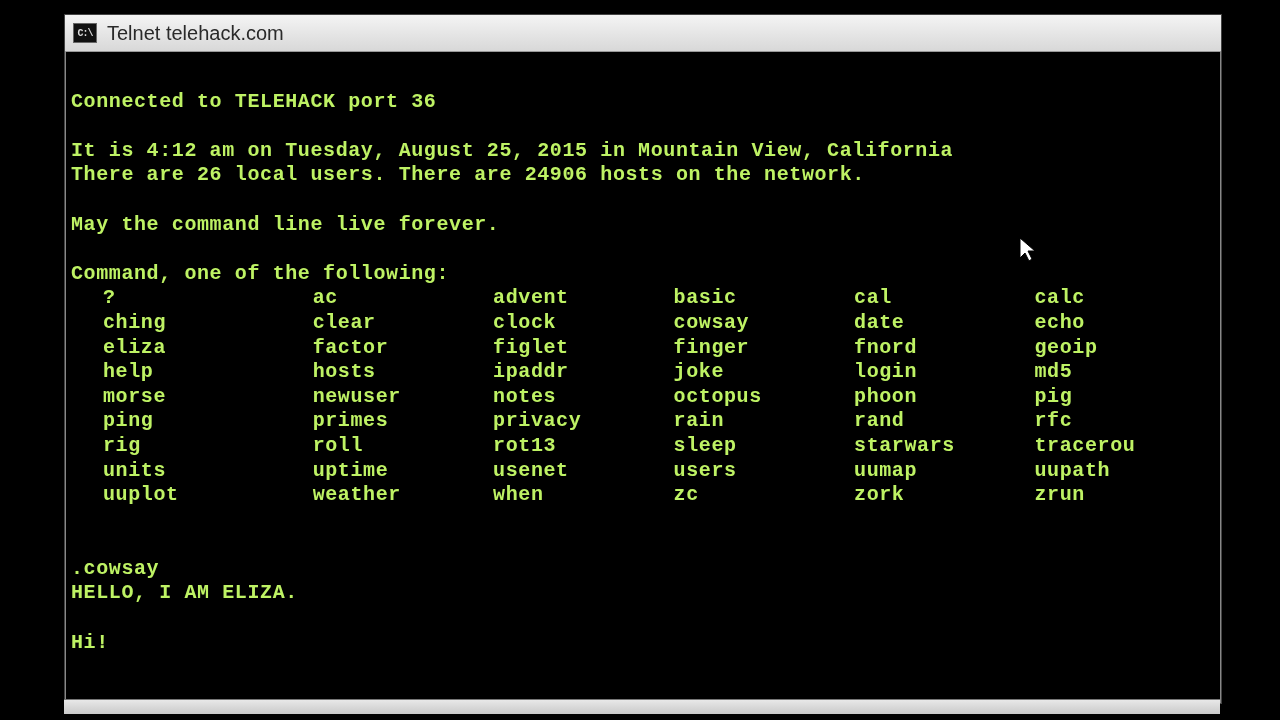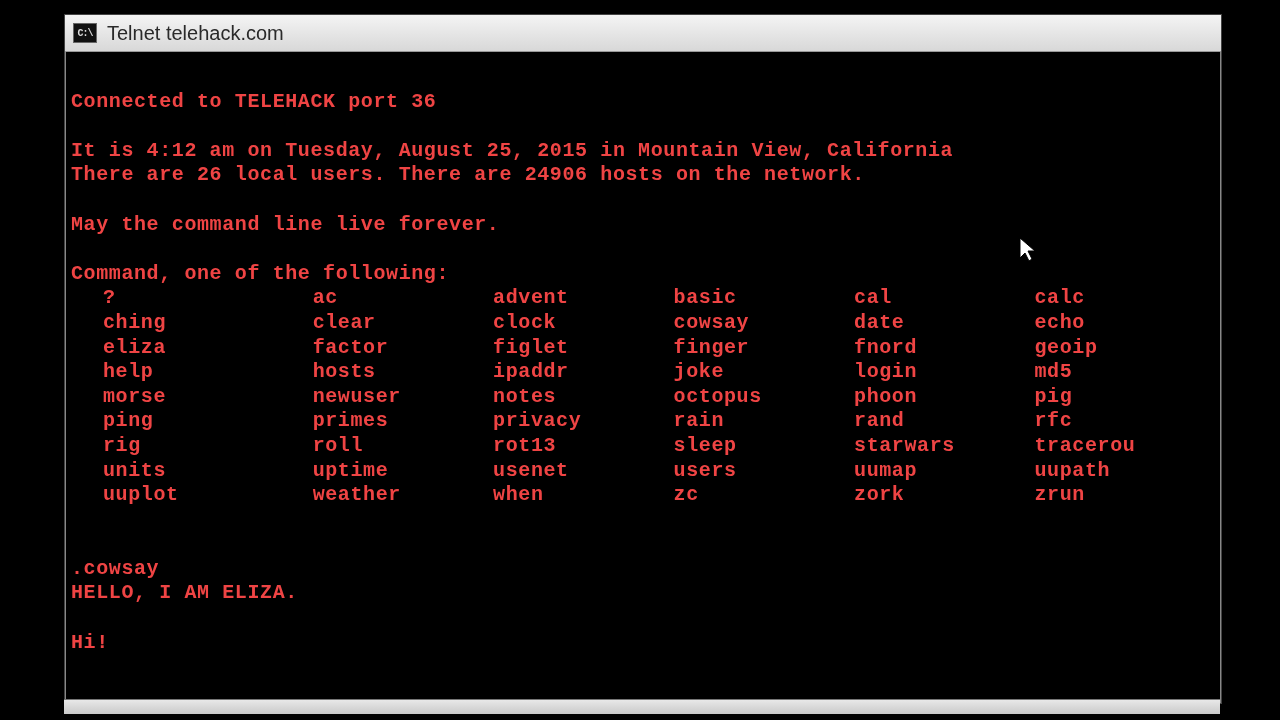--- a/index.html
+++ b/index.html
@@ -28,21 +28,21 @@
     font-size:10px;color:#ddd;font-weight:bold;letter-spacing:-1px;
   }
   .titlebar .title{
     color:#2a2a2a;font-size:20px;font-family:"Segoe UI",Tahoma,sans-serif;text-align:center;
   }
   .terminal{
     position:absolute;
     left:2px;right:2px;top:38px;bottom:2px;
     background:#000;
     padding:12px 4px 4px 4px;
-    color:#ef4444;
+    color:#bef264;
     font-size:20px;
     line-height:24.6px;
     letter-spacing:0.6px;
     white-space:pre;
     overflow:hidden;
     font-weight:bold;
   }
   .bottom-bar{
     position:absolute;left:64px;bottom:6px;width:1156px;height:14px;
     background:linear-gradient(#e8e8e8,#c9c9c9);

